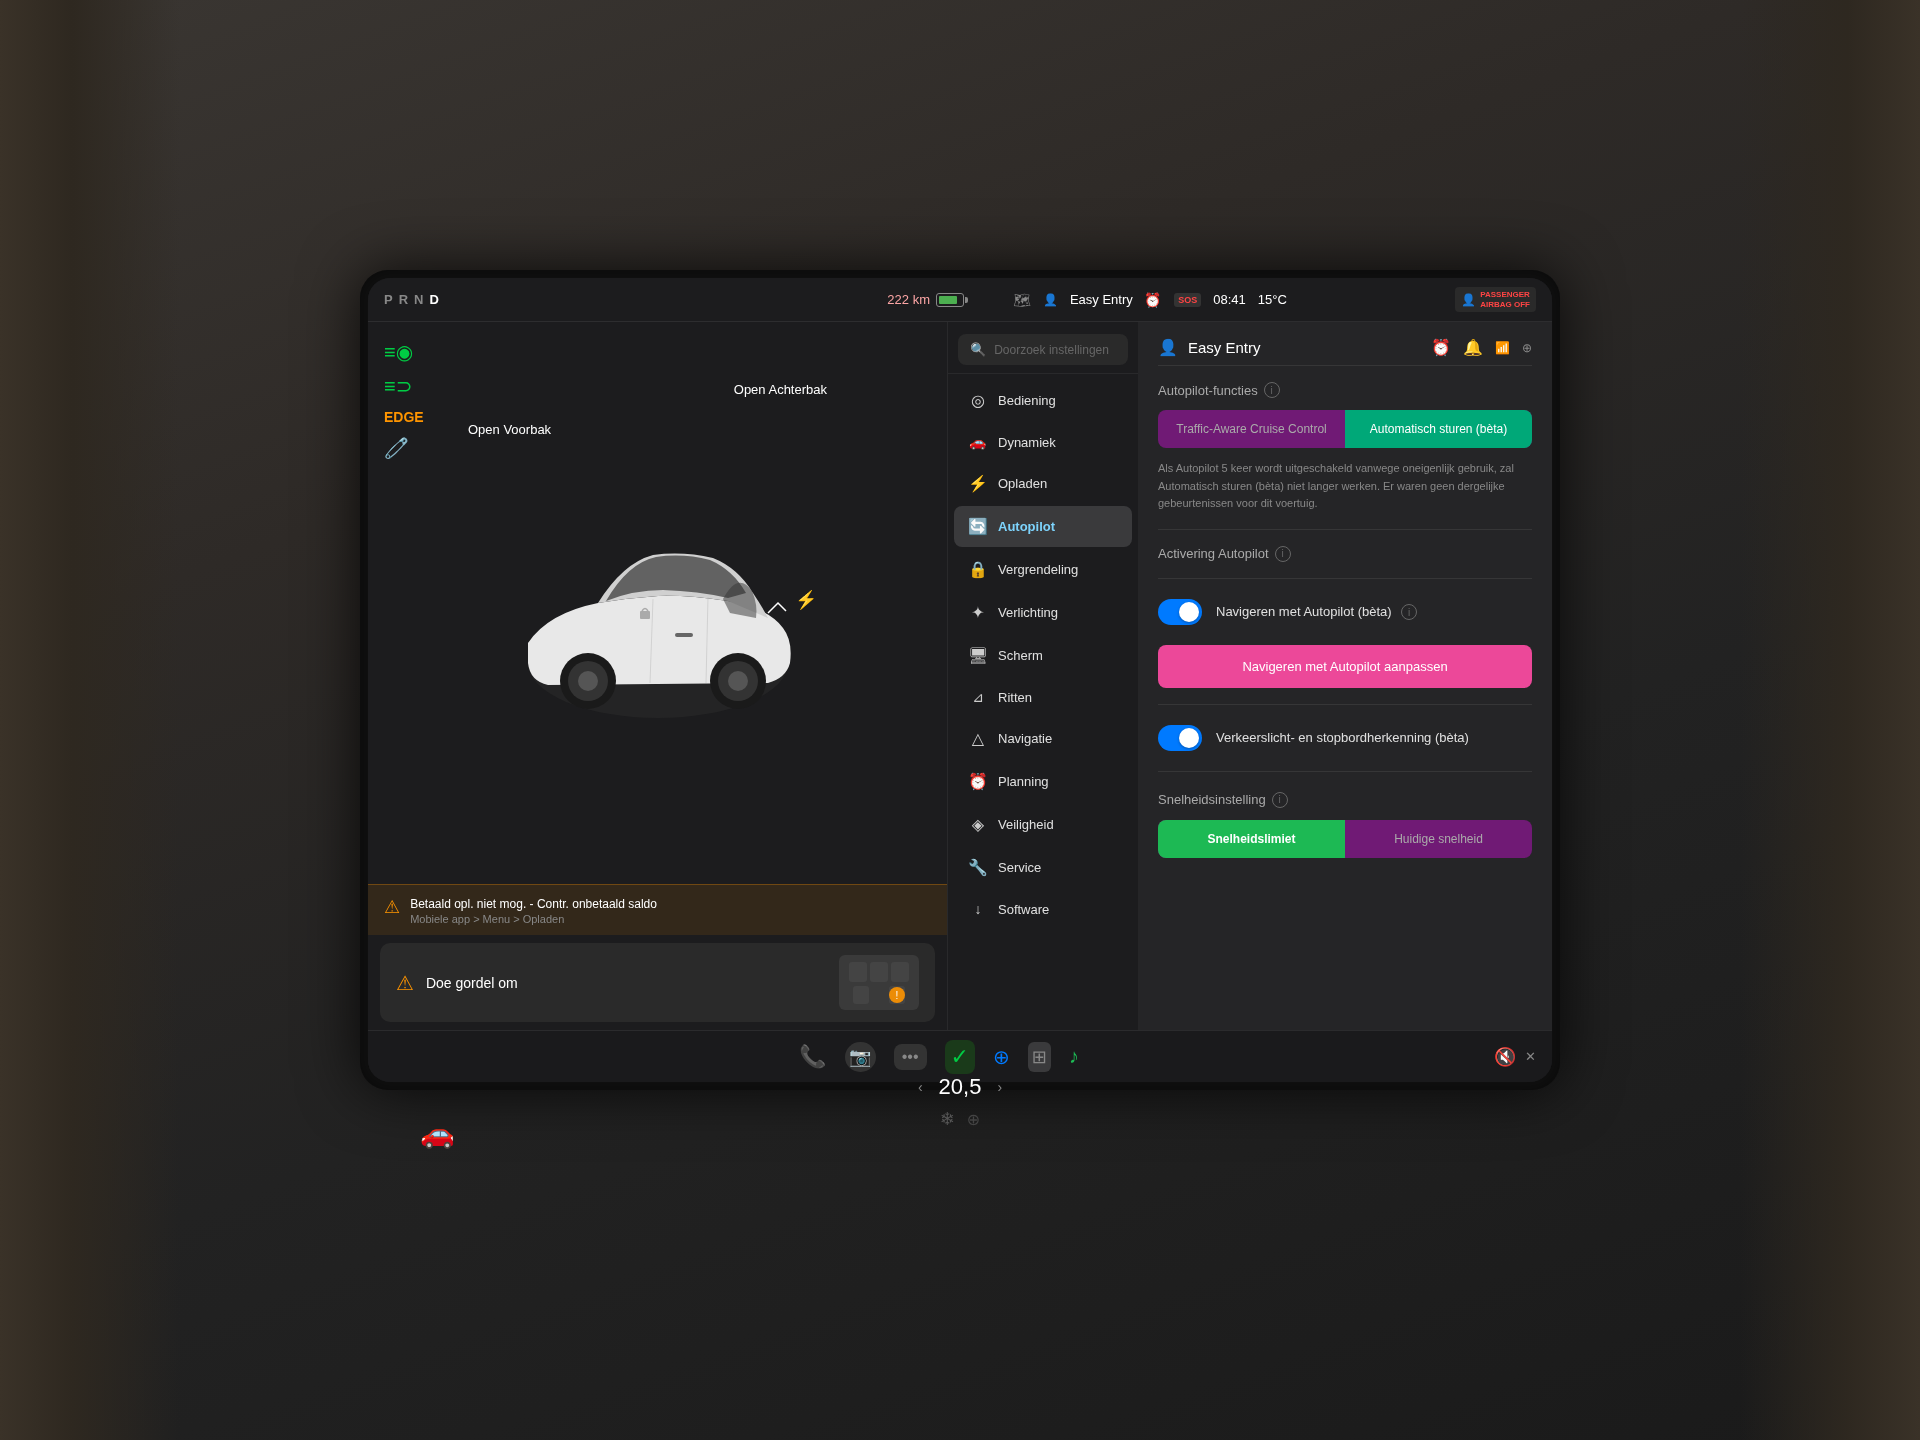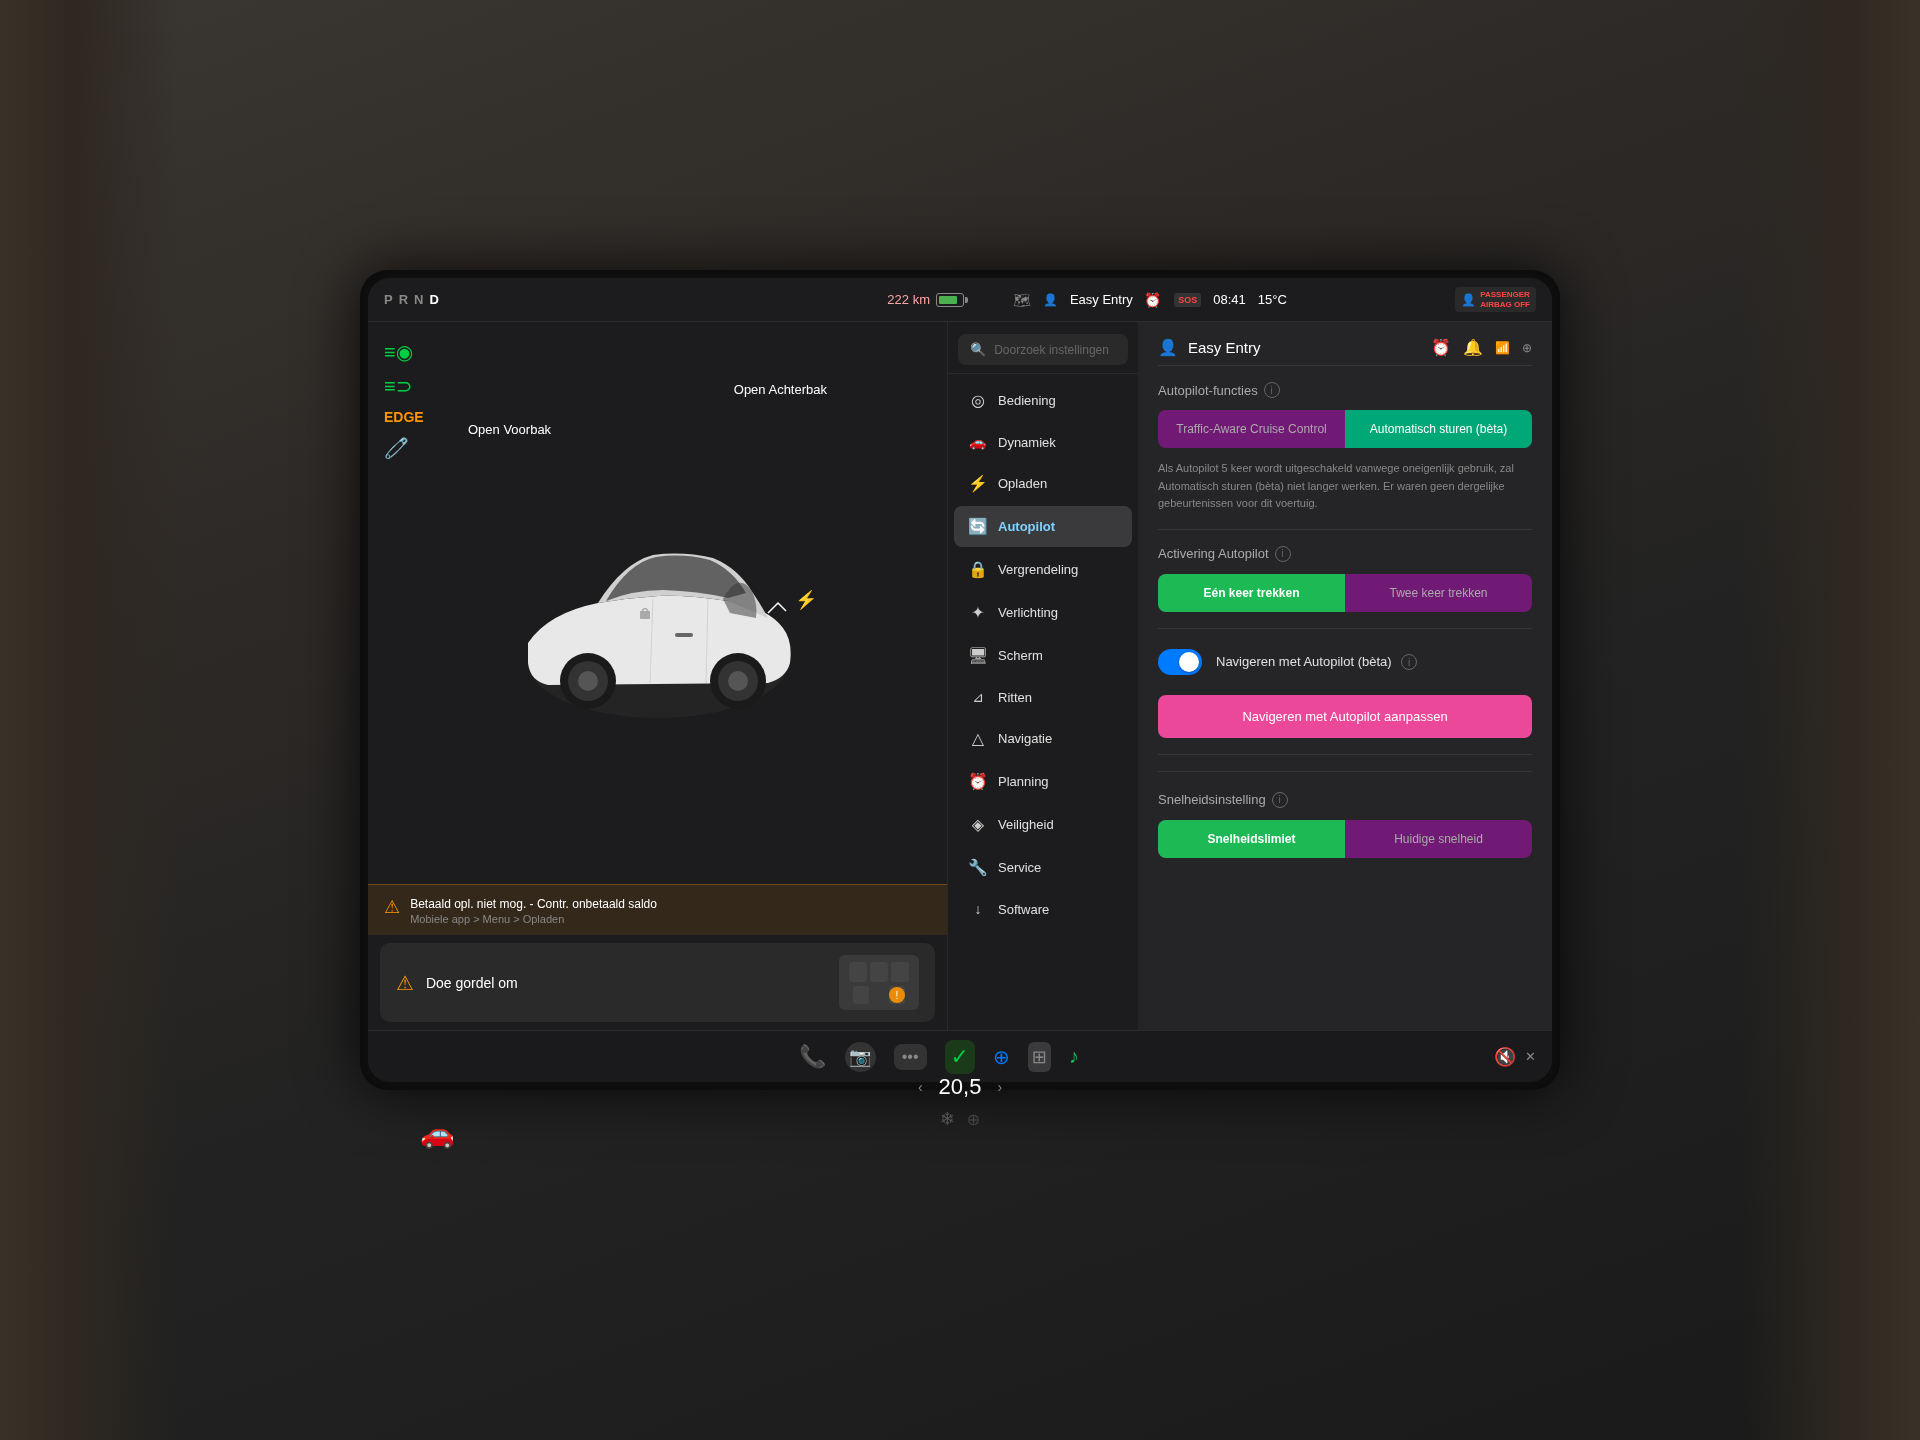--- a/index.html
+++ b/index.html
@@ -918,46 +918,42 @@
           </div>
 
           <div class="divider"></div>
 
           <div class="settings-section">
             <div class="section-title">
               <span>Activering Autopilot</span>
               <span class="info-circle">i</span>
             </div>
 
-            <div class="btn-group">
-              <button class="btn-seg active">
-                <span>Eén keer trekken</span>
-              </button>
-              <button class="btn-seg">
-                <span>Twee keer trekken</span>
-              </button>
-            </div>
           </div>
 
           <div class="divider"></div>
 
           <div class="toggle-row">
             <div class="toggle-switch"></div>
             <span class="toggle-label">
               <span>Navigeren met Autopilot (bèta)</span>
               <span class="info-circle" style="margin-left:6px;">i</span>
             </span>
           </div>
 
           <button class="btn-full">
             <span>Navigeren met Autopilot aanpassen</span>
           </button>
 
           <div class="divider"></div>
 
+          <div class="toggle-row">
+            <div class="toggle-switch"></div>
+            <span class="toggle-label">Verkeerslicht- en stopbordherkenning (bèta)</span>
+          </div>
 
           <div class="divider"></div>
 
           <div class="settings-section speed-section">
             <div class="section-title">
               <span>Snelheidsinstelling</span>
               <span class="info-circle">i</span>
             </div>
 
             <div class="btn-group">

